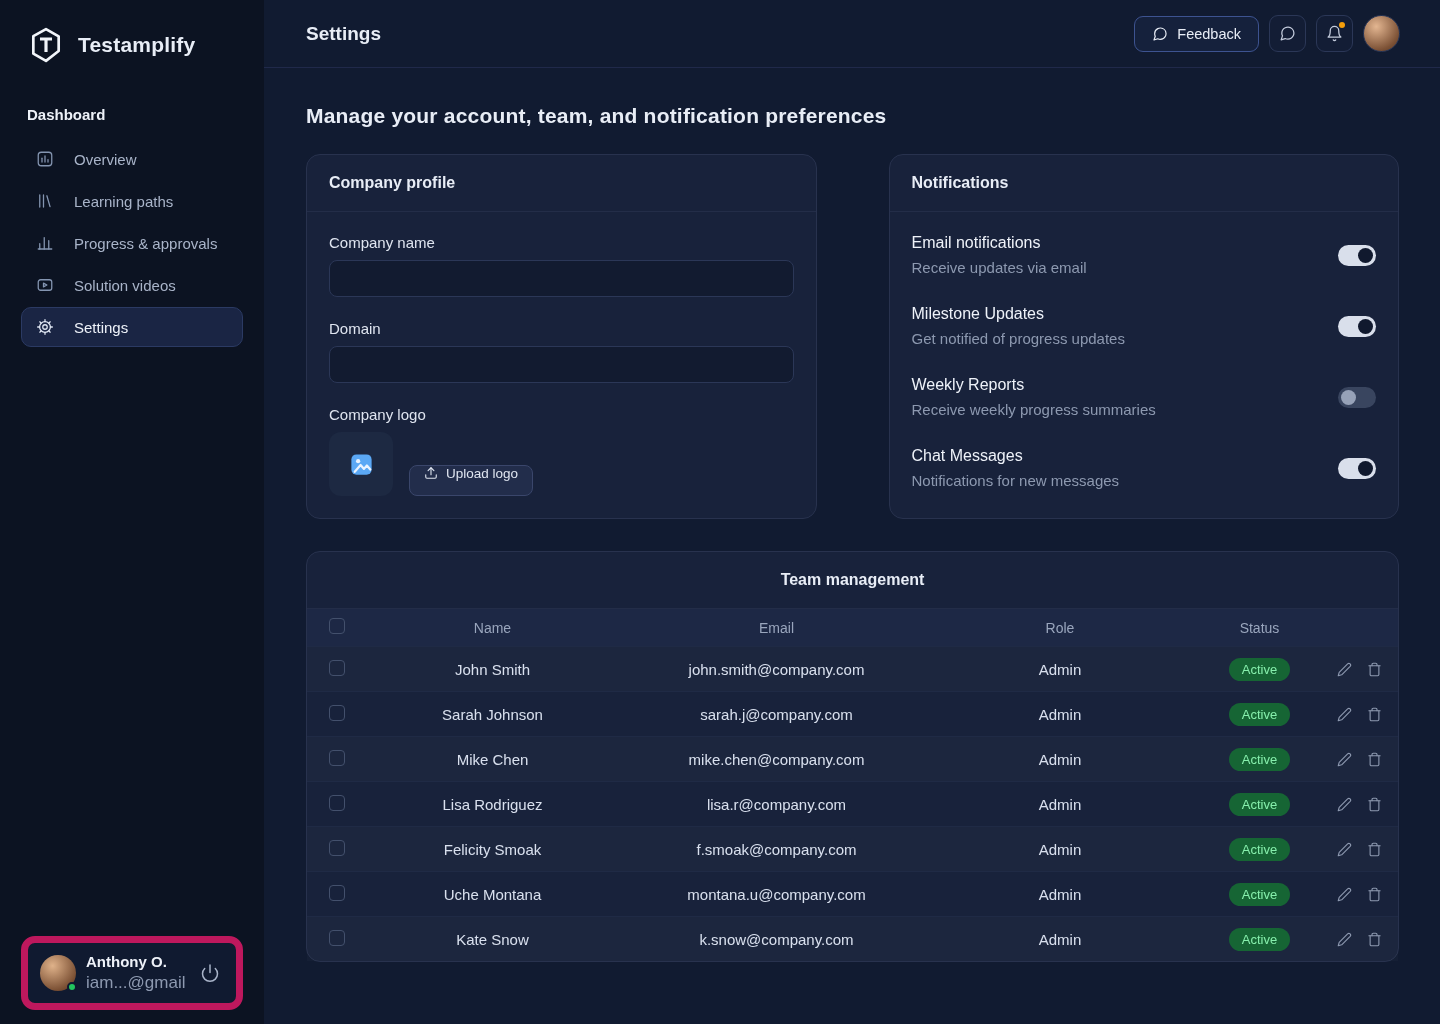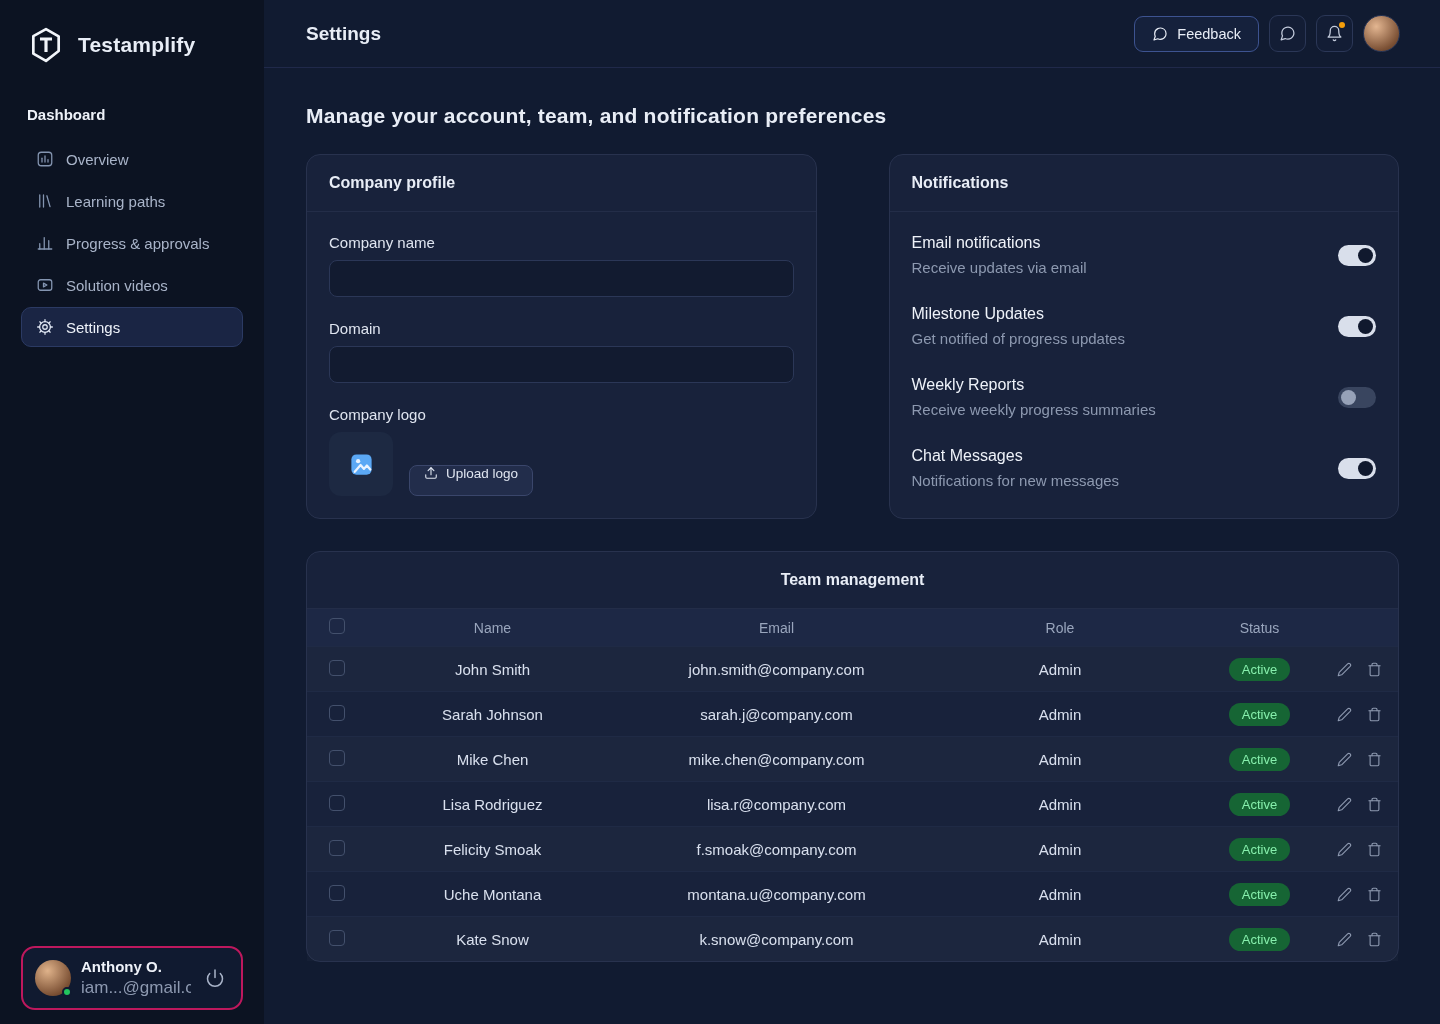--- a/index.html
+++ b/index.html
@@ -18,32 +18,32 @@
     background:#0c1322;
     display:flex; flex-direction:column;
     padding:0 21px;
   }
   .brand { display:flex; align-items:center; gap:13px; padding:26px 6px 34px; }
   .brand-icon { width:38px; height:38px; color:#f2f5fa; }
   .brand-text { font-size:21px; font-weight:700; letter-spacing:.2px; }
   .section-label { font-size:15px; font-weight:700; padding:8px 6px 16px; color:#eef2f9; }
   .nav { display:flex; flex-direction:column; gap:2px; }
   .nav-item {
-    display:flex; align-items:center; gap:12px;
+    display:flex; align-items:center; gap:20px;
     padding:10px 14px; border-radius:10px;
     border:1px solid transparent;
     color:#a9b4c9; font-size:15px; cursor:pointer;
   }
   .nav-item .nav-ic { color:#8495b1; }
   .nav-item.active { background:#1a2544; border-color:#2b3a63; color:#eef2f9; }
   .nav-item.active .nav-ic { color:#dfe6f2; }
 
   .user-box {
     margin-top:auto; margin-bottom:14px;
-    background:#101a30; border:2px solid #be185d; border-radius:14px;
+    background:#101a30; border:7px solid #be185d; border-radius:14px;
     padding:10px 12px; display:flex; align-items:center; gap:10px;
   }
   .avatar-sm {
     width:36px; height:36px; border-radius:50%;
     background:radial-gradient(circle at 35% 30%, #dfb28a, #7a4f33 72%, #4b3122);
     position:relative; flex:none;
   }
   .online-dot {
     position:absolute; right:-1px; bottom:-1px;
     width:10px; height:10px; border-radius:50%;

